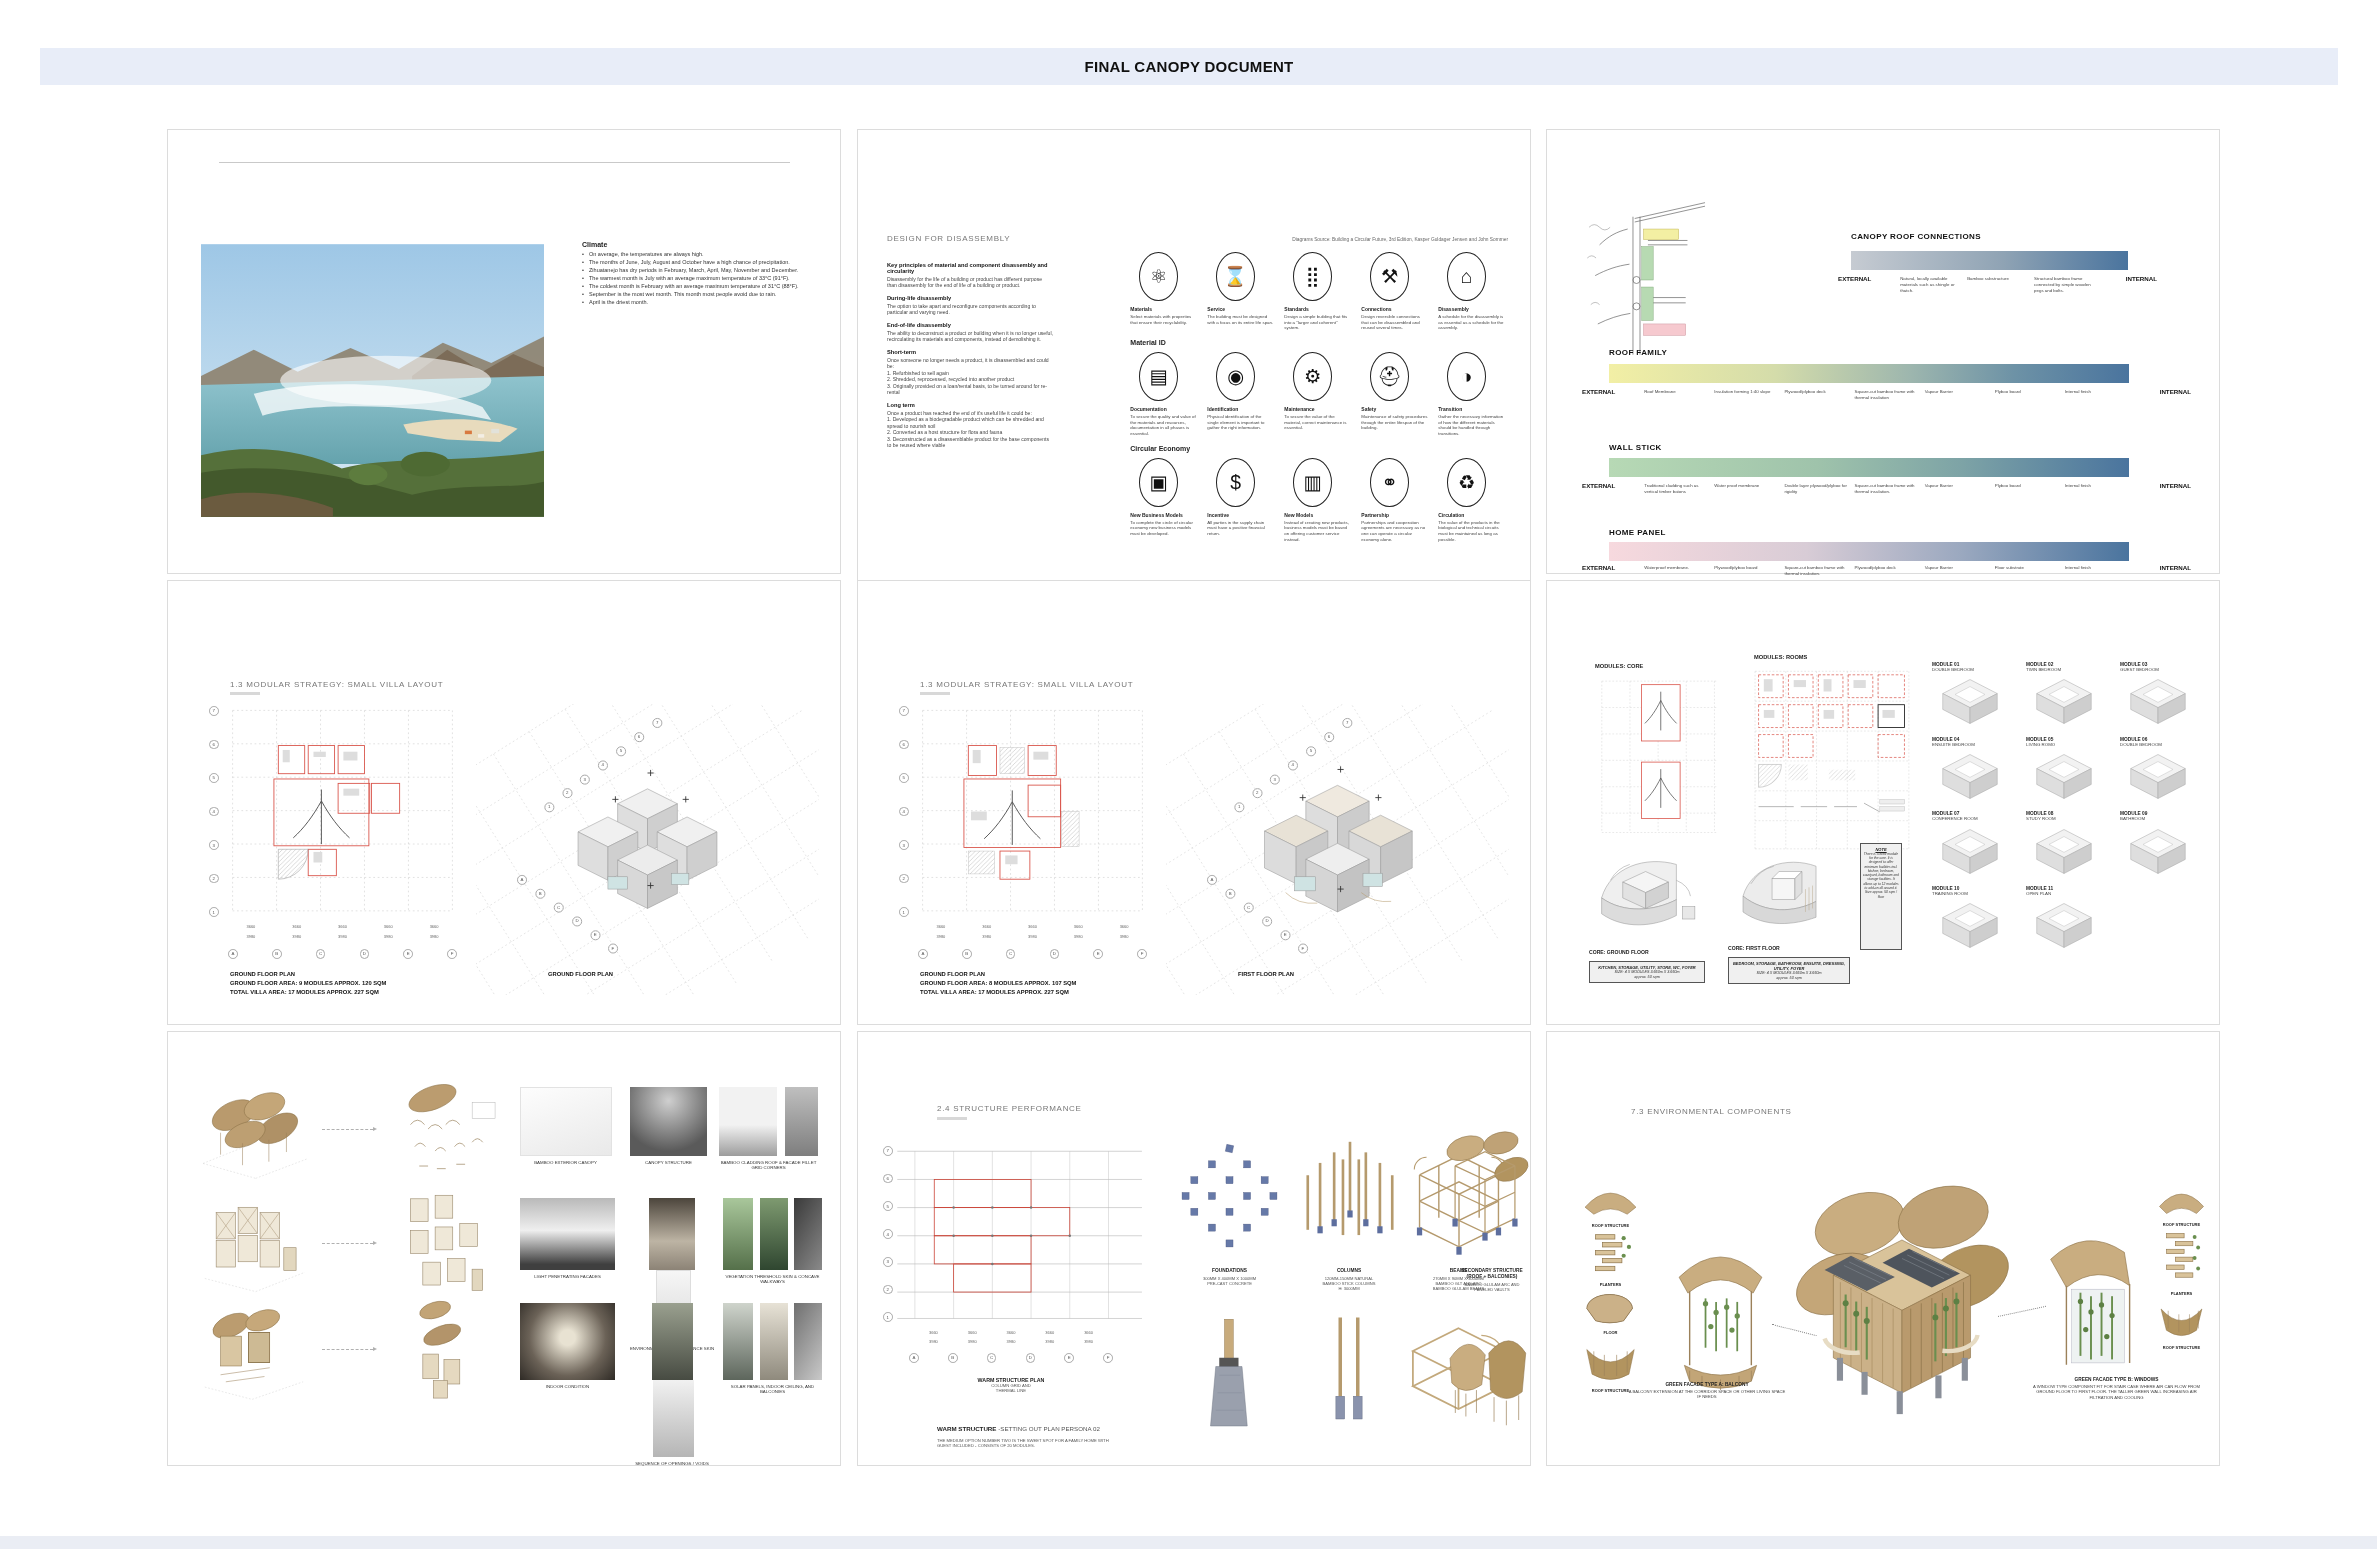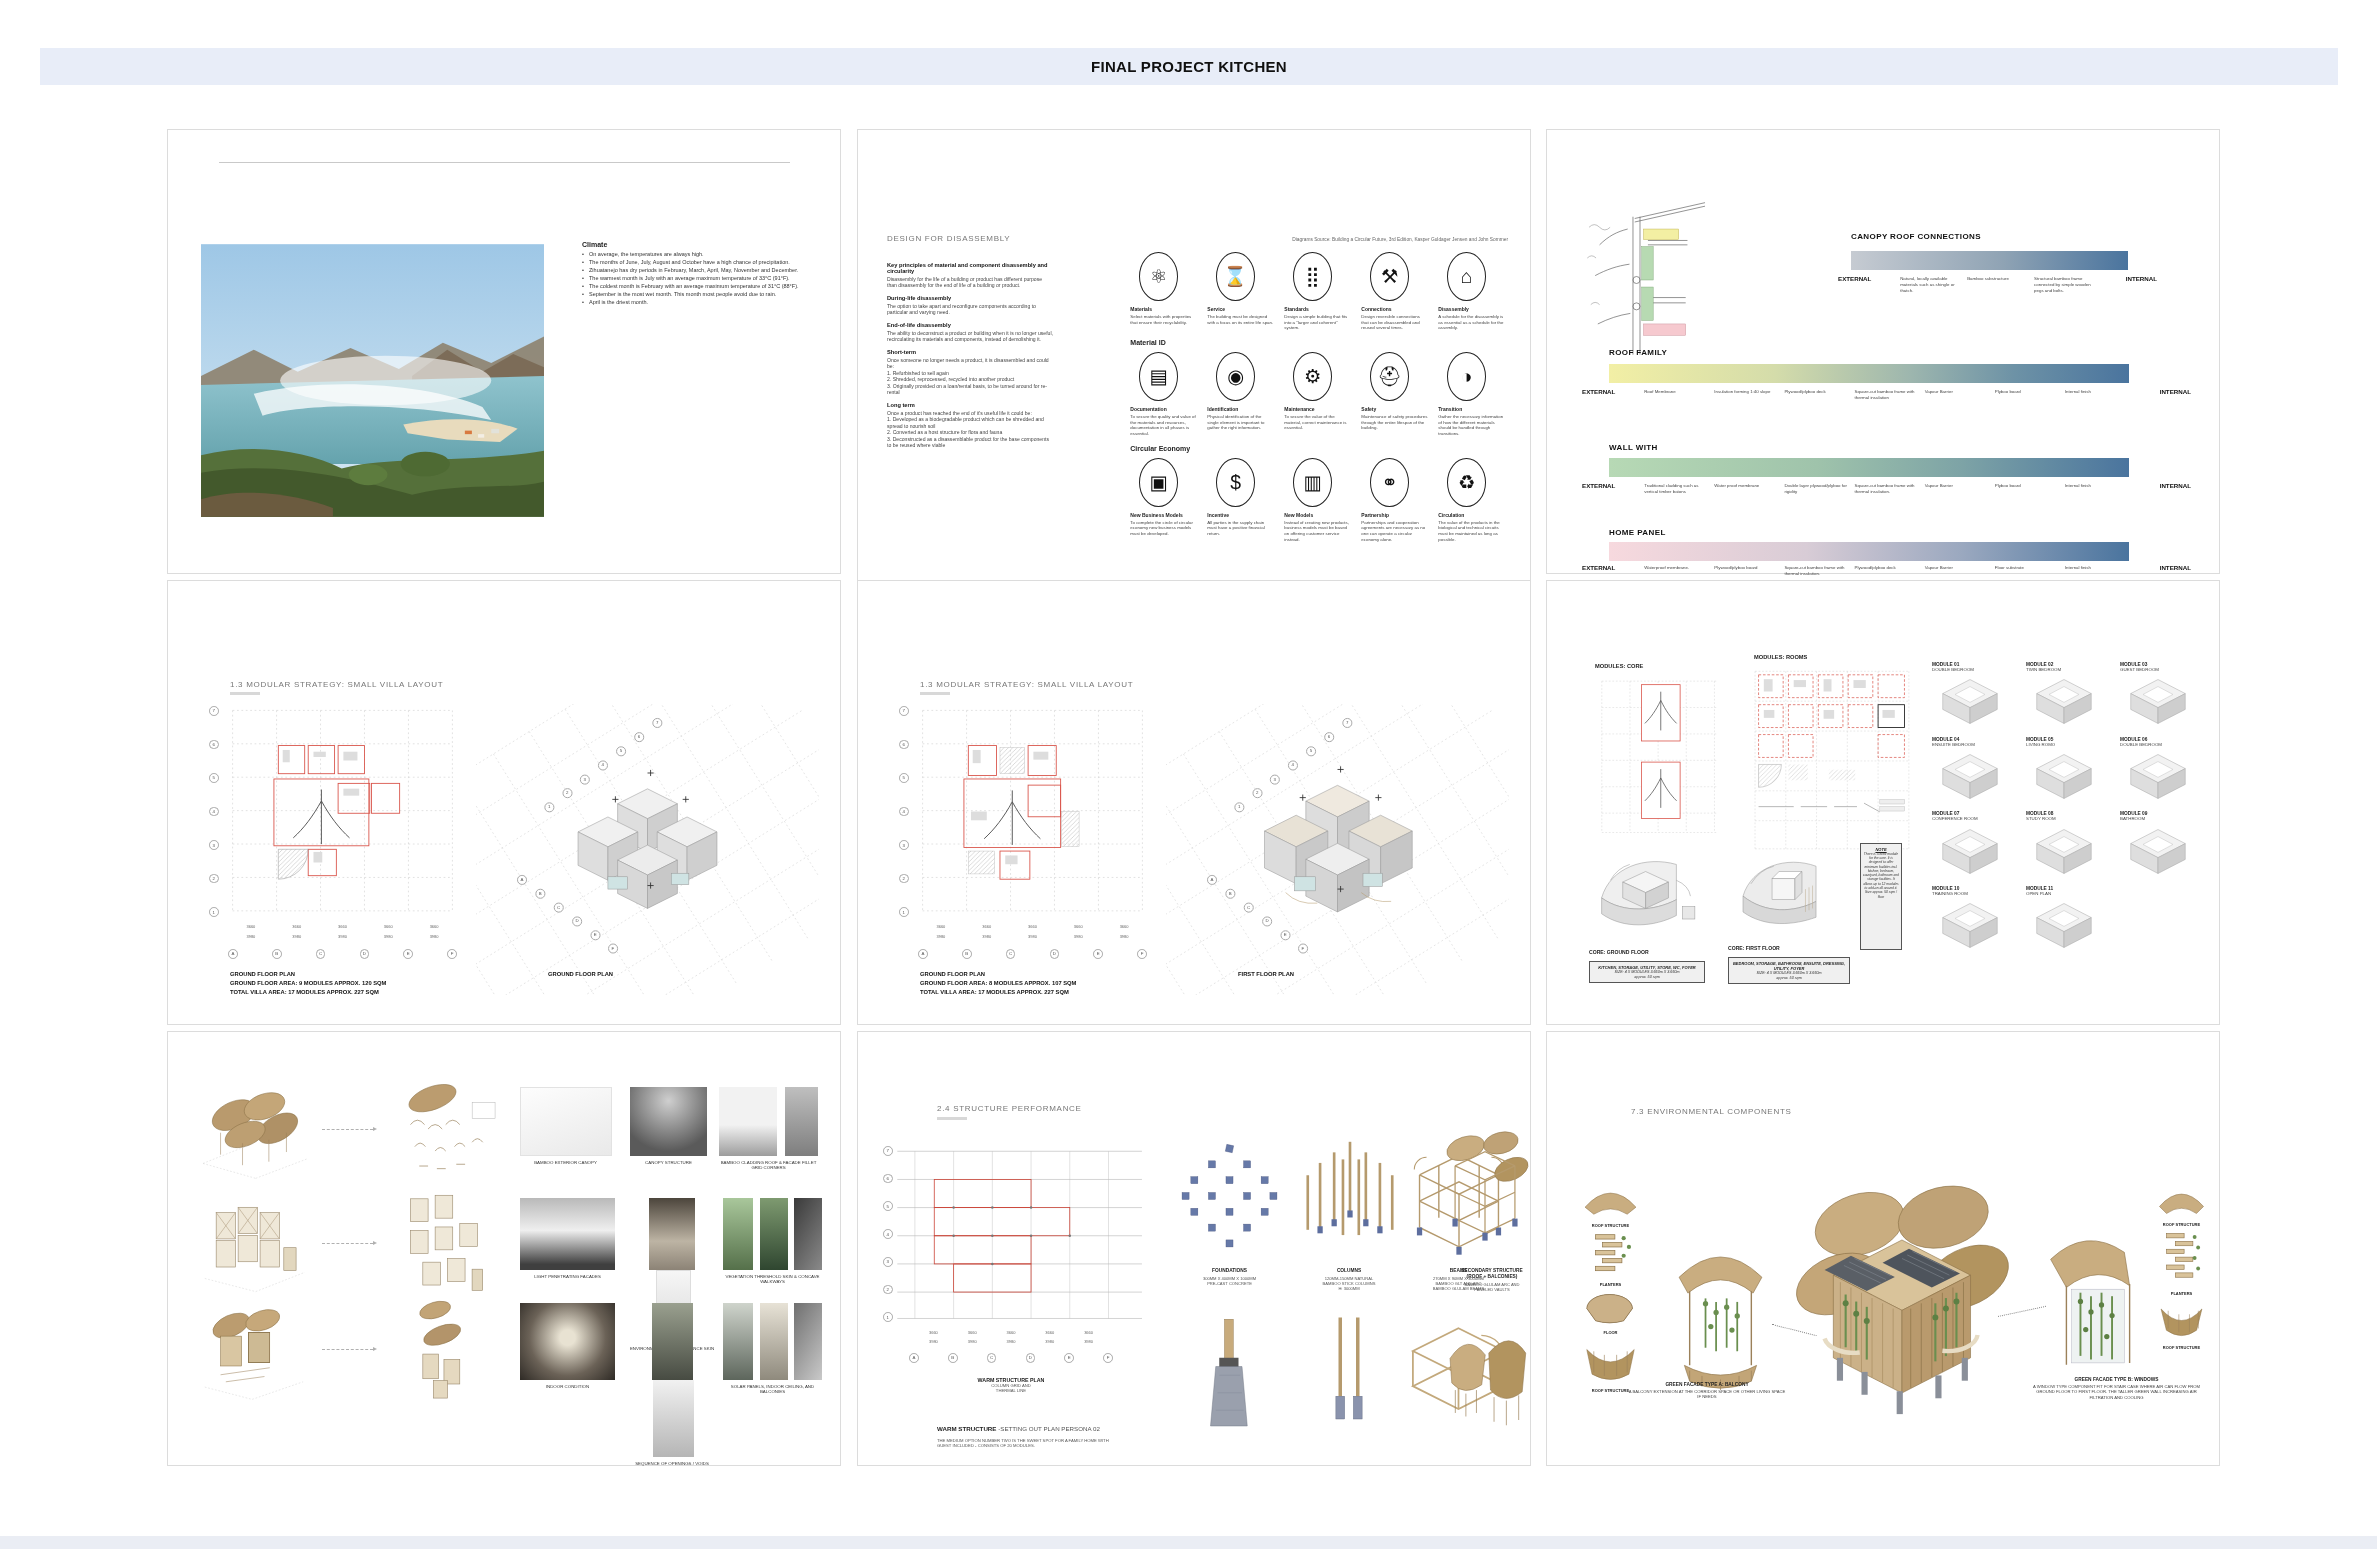--- a/index.html
+++ b/index.html
@@ -62,21 +62,21 @@
 
 .xlab{font-weight:bold;font-size:4px;color:#222;text-align:center;margin:1.8px 0 3.5px}
 .fcap-t{font-weight:bold;font-size:4.8px;text-align:center}
 .fcap-b{font-size:4.2px;color:#444;text-align:center;line-height:5.5px;margin-top:1.8px}
 .dot2{position:absolute;border-top:0.9px dotted #888;transform-origin:left center}
 </style>
 </head>
 <body>
 
 <div class="hdr">
-  <span>FINAL PROJECT KITCHEN</span>
+  <span>FINAL CANOPY DOCUMENT</span>
 </div>
 
 <div class="page" style="left:167px;top:129px;height:445px">
   <div class="abs" style="left:51px;top:32px;width:571px;height:0.9px;background:#c9c9c9"></div>
   <svg class="abs" style="left:33px;top:114px" width="343" height="273" viewBox="0 0 390 310">
     <defs>
       <linearGradient id="sky1" x1="0" y1="0" x2="0" y2="1">
           <stop offset="0" stop-color="#9ec7e6"></stop>
           <stop offset="1" stop-color="#d9eaf4"></stop>
         </linearGradient>
@@ -331,21 +331,21 @@
     <span class="lay">Roof Membrane</span>
     <span class="lay">Insulation forming 1:40 slope</span>
     <span class="lay">Plywood/plyboo deck</span>
     <span class="lay">Square-cut bamboo frame with thermal insulation</span>
     <span class="lay">Vapour Barrier</span>
     <span class="lay">Plyboo board</span>
     <span class="lay">Internal finish</span>
     <span class="int">INTERNAL</span>
   </div>
 
-  <div class="ptitle" style="left:62px;top:313px;width:520px">WALL WITH</div>
+  <div class="ptitle" style="left:62px;top:313px;width:520px">WALL STICK</div>
   <div class="bar" style="left:62px;top:328px;width:520px;background:linear-gradient(90deg,#b7d9b5,#9fc3ab 40%,#7da3a6 68%,#4a749e)"></div>
   <div class="lrow" style="left:35px;top:353px;width:609px">
     <span class="ext">EXTERNAL</span>
     <span class="lay">Traditional cladding such as vertical timber batons</span>
     <span class="lay">Water proof membrane</span>
     <span class="lay">Double layer plywood/plyboo for rigidity</span>
     <span class="lay">Square-cut bamboo frame with thermal insulation.</span>
     <span class="lay">Vapour Barrier</span>
     <span class="lay">Plyboo board</span>
     <span class="lay">Internal finish</span>

